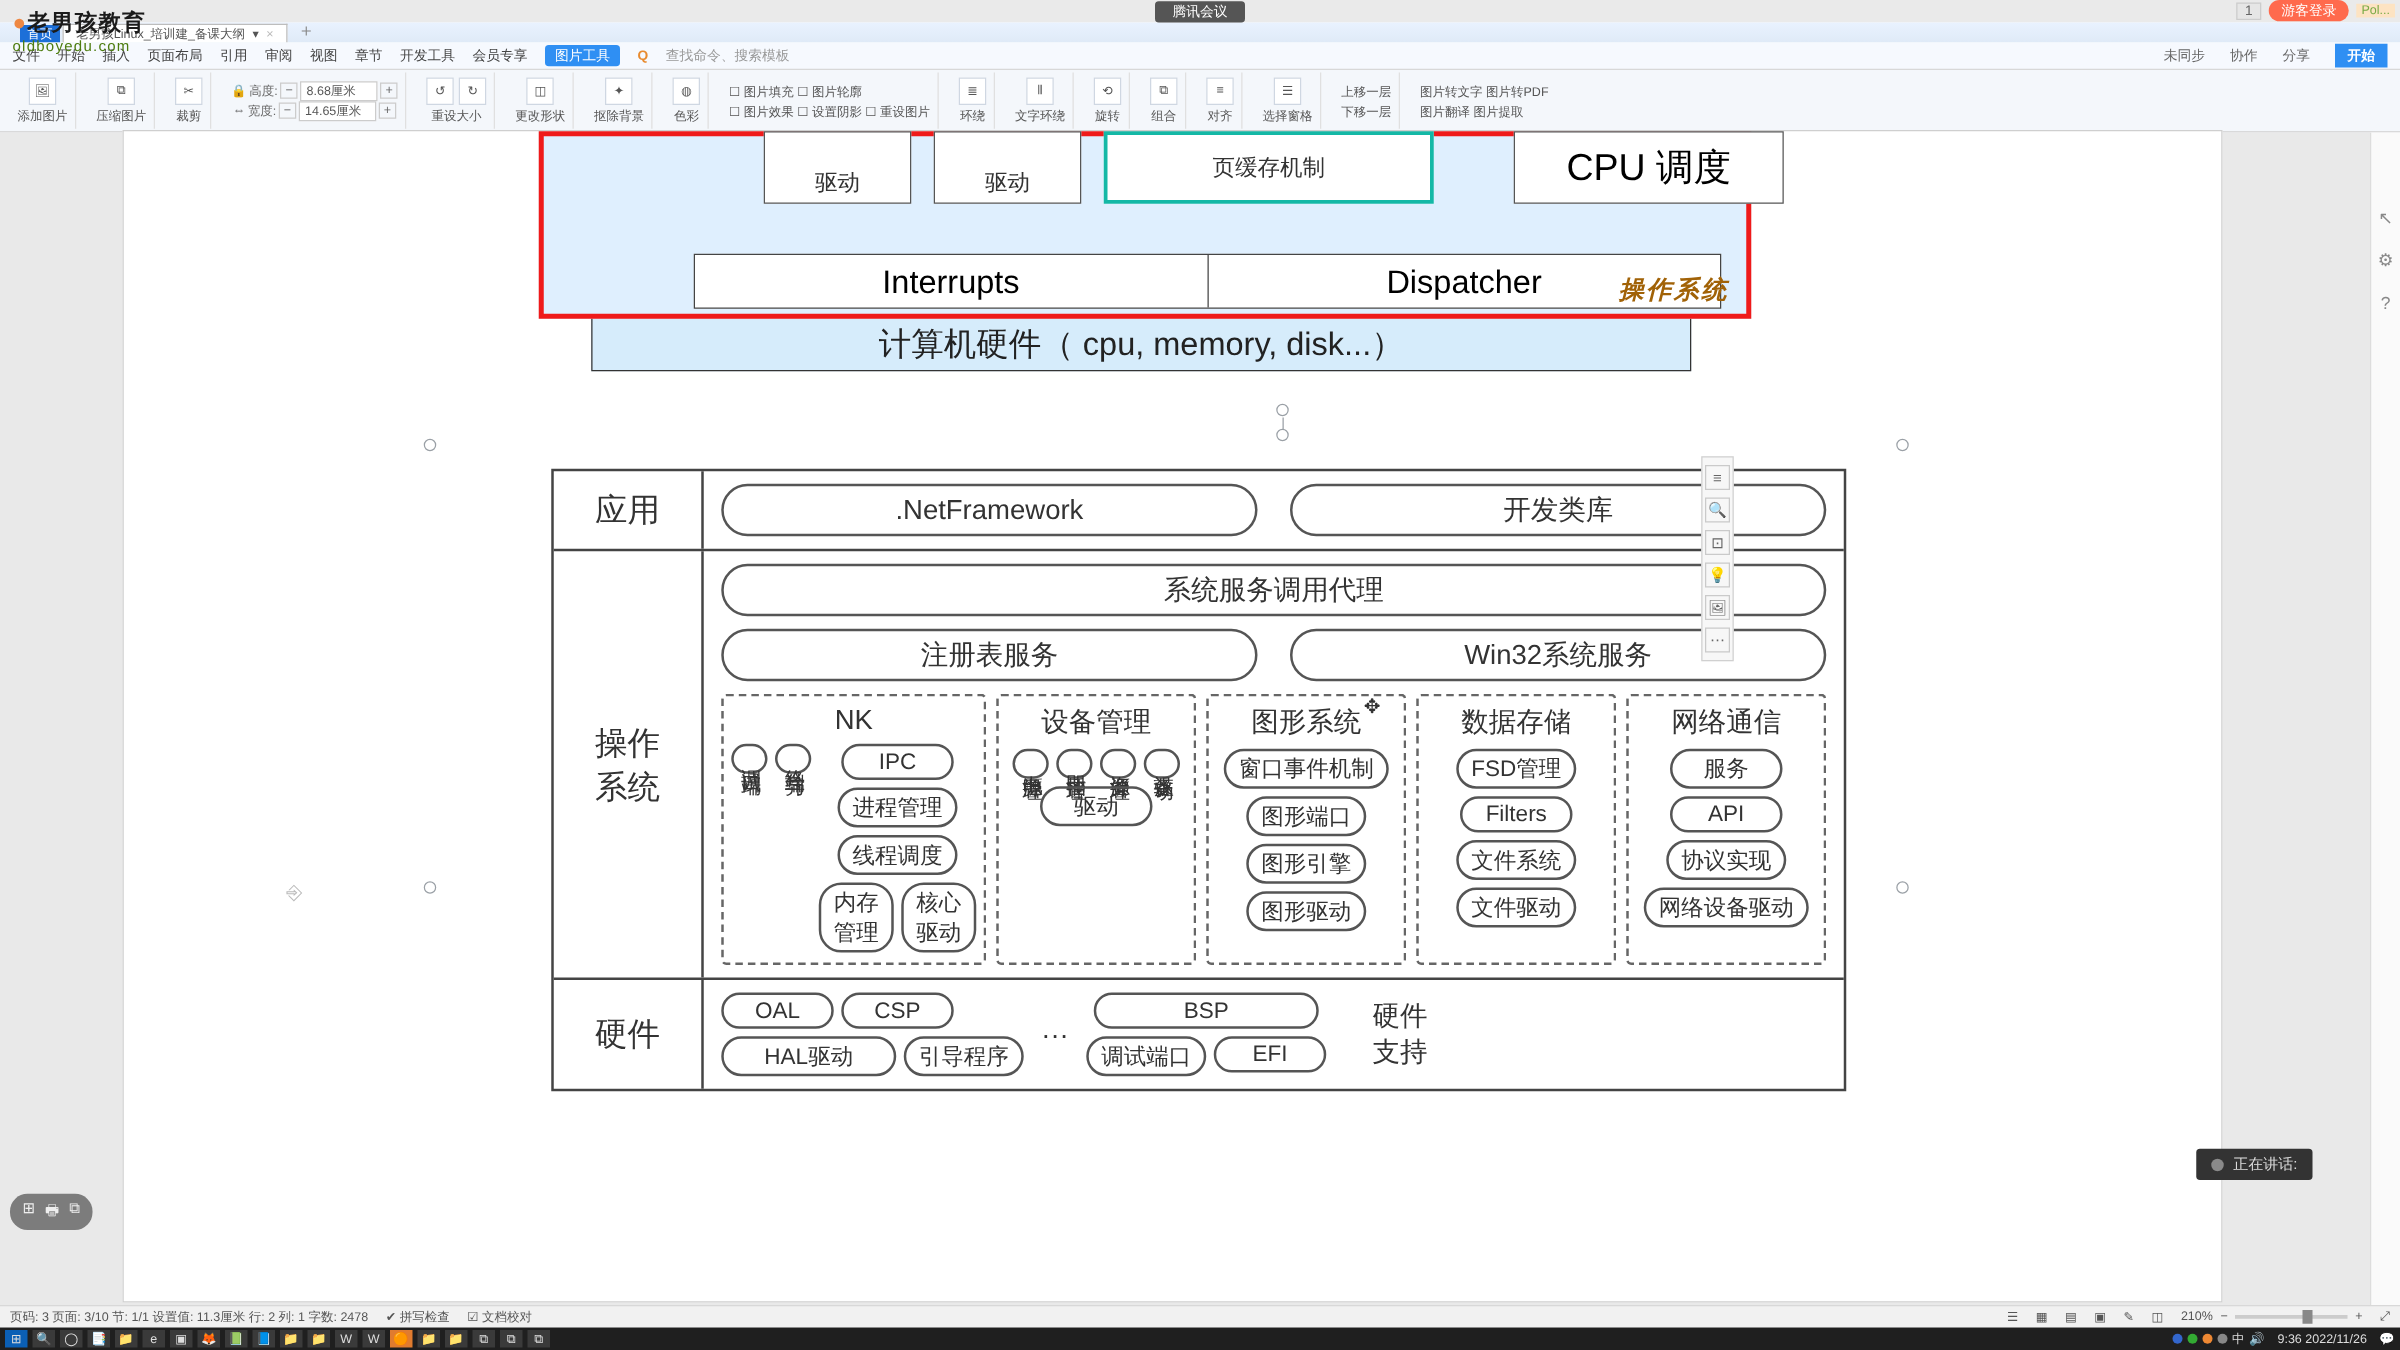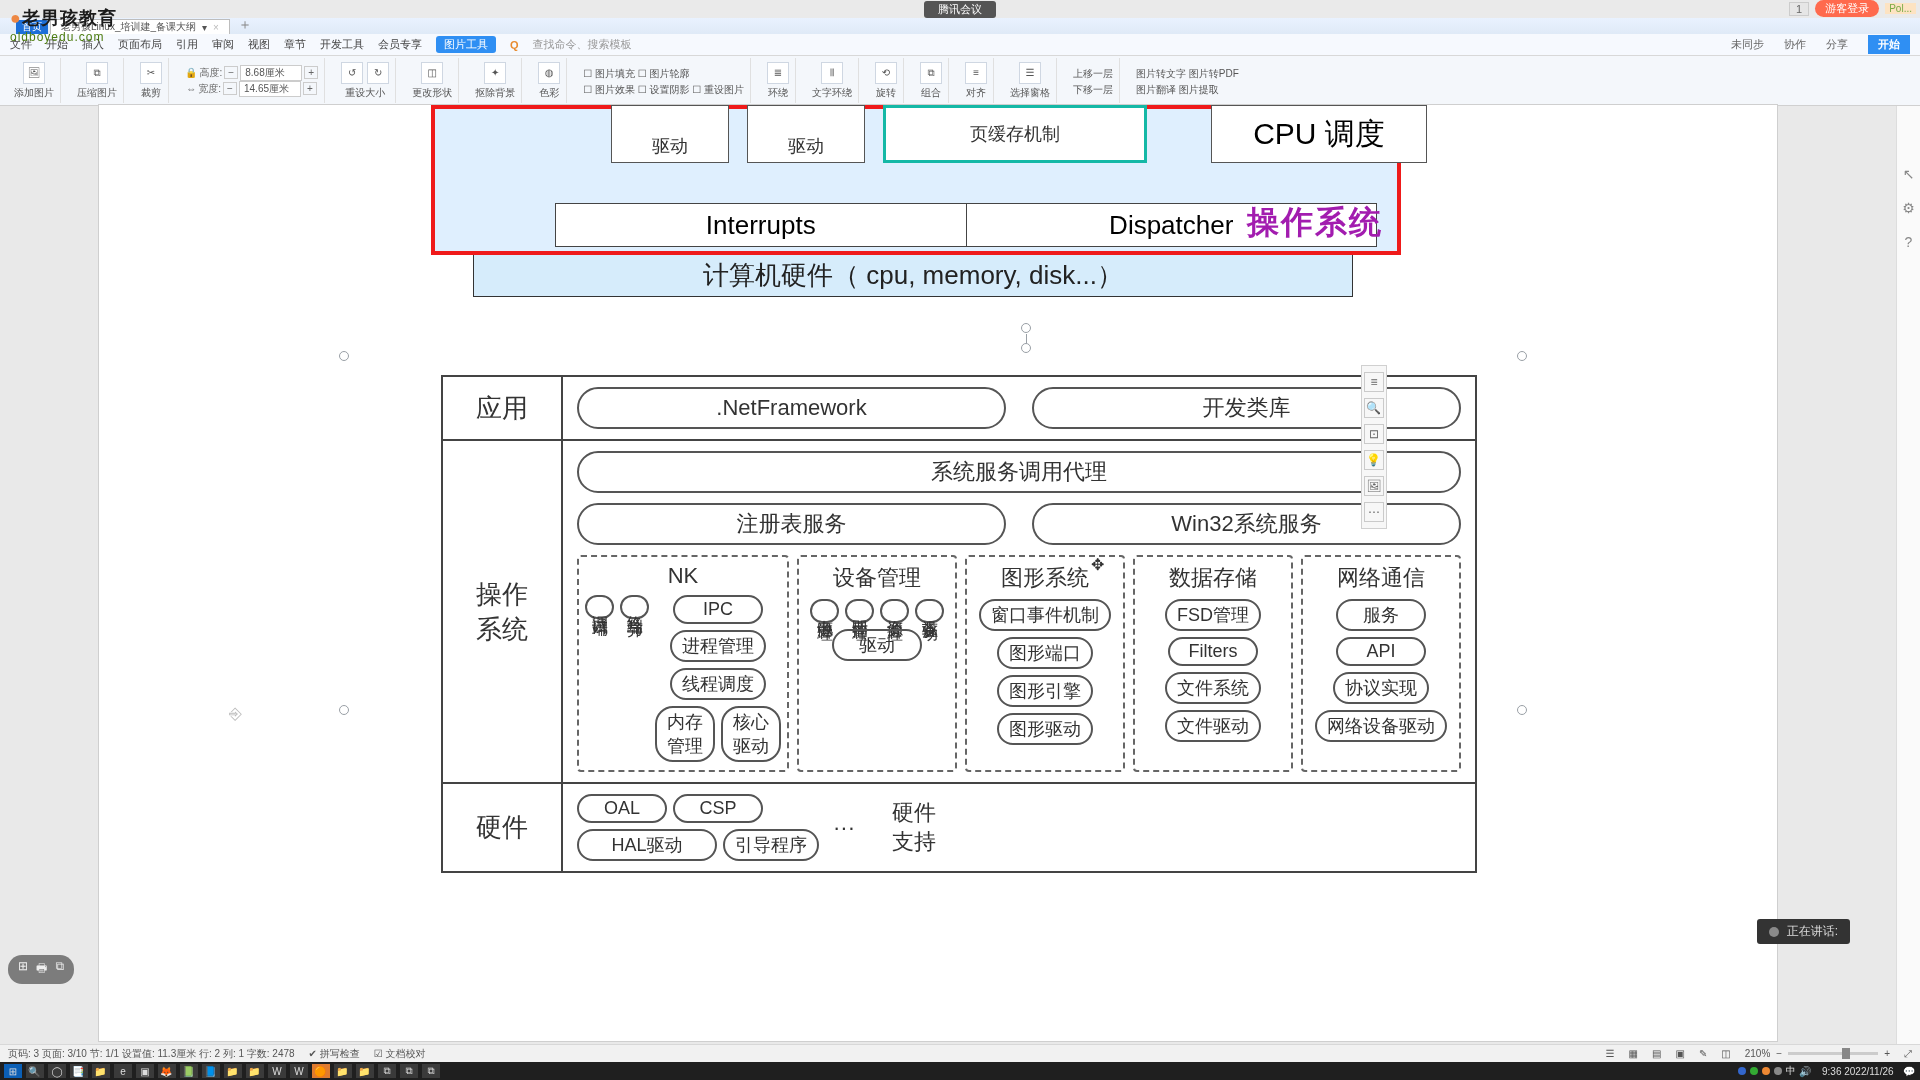--- a/index.html
+++ b/index.html
@@ -46,21 +46,21 @@
   .logo-dot { color:#e84; display:inline-block;}
 
   
   .docarea { position:absolute; left:0; right:0; top:106px; bottom:36px; background:#e9e9e9; }
   .page { position:absolute; left:98px; width:1680px; top:-2px; height:100%; background:#fff; border:1px solid #cfcfcf; }
   .page-inner { position:relative; width:100%; height:100%; }
 
   
   .os-top { position:absolute; left:332px; top:0; width:970px; }
   .os-red { border:4px solid #ef1a1a; background:#dfeffe; position:relative; height:150px; }
-  .os-red-label { position:absolute; right:14px; bottom:6px; font-size:32px; font-weight:900; color:#a21caf; letter-spacing:2px;}
+  .os-red-label { position:absolute; right:14px; bottom:6px; font-size:20px; font-weight:900; color:#a16207; letter-spacing:2px;font-style:italic;}
   .os-red .cells { position:absolute; left:40px; top:-4px; display:flex; gap:18px; }
   .cell-sm { width:118px; height:58px; background:#fff; border:1px solid #555; display:flex; align-items:flex-end; justify-content:center; font-size:18px; color:#333; padding-bottom:4px;}
   .cell-wide { width:264px; height:58px; background:#fff; border:3px solid #14b8a6; font-size:18px; color:#333; display:flex; align-items:center; justify-content:center;}
   .cell-cpu { width:216px; height:58px; background:#fff; border:1px solid #555; font-size:30px; display:flex; align-items:center; justify-content:center;}
   .os-red .row2 { position:absolute; left:120px; right:20px; bottom:4px; height:44px; display:flex; background:#fff; border:1px solid #444;}
   .os-red .row2 div { flex:1; display:flex; align-items:center; justify-content:center; font-size:26px; }
   .os-red .row2 div+div { border-left:1px solid #444;}
   .hw-bar { margin-left:42px; margin-top:-2px; width:880px; height:44px; background:#d6ecfb; border:1px solid #333; display:flex; align-items:center; justify-content:center; font-size:26px; color:#222;}
 
   .selmark { position:absolute; width:10px; height:10px; border:1px solid #9aa0a6; background:#fff; border-radius:50%; }
@@ -366,20 +366,27 @@
                 <div class="hgap">
                   <span class="mini">OAL</span>
                   <span class="mini">CSP</span>
                 </div>
                 <div class="hgap">
                   <span class="mini" style="min-width:140px">HAL驱动</span>
                   <span class="mini">引导程序</span>
                 </div>
               </div>
               <span class="dots">···</span>
+              <div class="stack">
+                <span class="mini" style="min-width:180px">BSP</span>
+                <div class="hgap">
+                  <span class="mini">调试端口</span>
+                  <span class="mini">EFI</span>
+                </div>
+              </div>
               <div class="hwcap" style="white-space:pre-line">硬件
 支持</div>
             </div>
           </div>
         </div>
       </div>
 
       <span class="cursor" style="left:992px; top:450px;">✥</span>
       <span class="cursor" style="left:130px; top:600px; color:#bbb">⎆</span>
 

